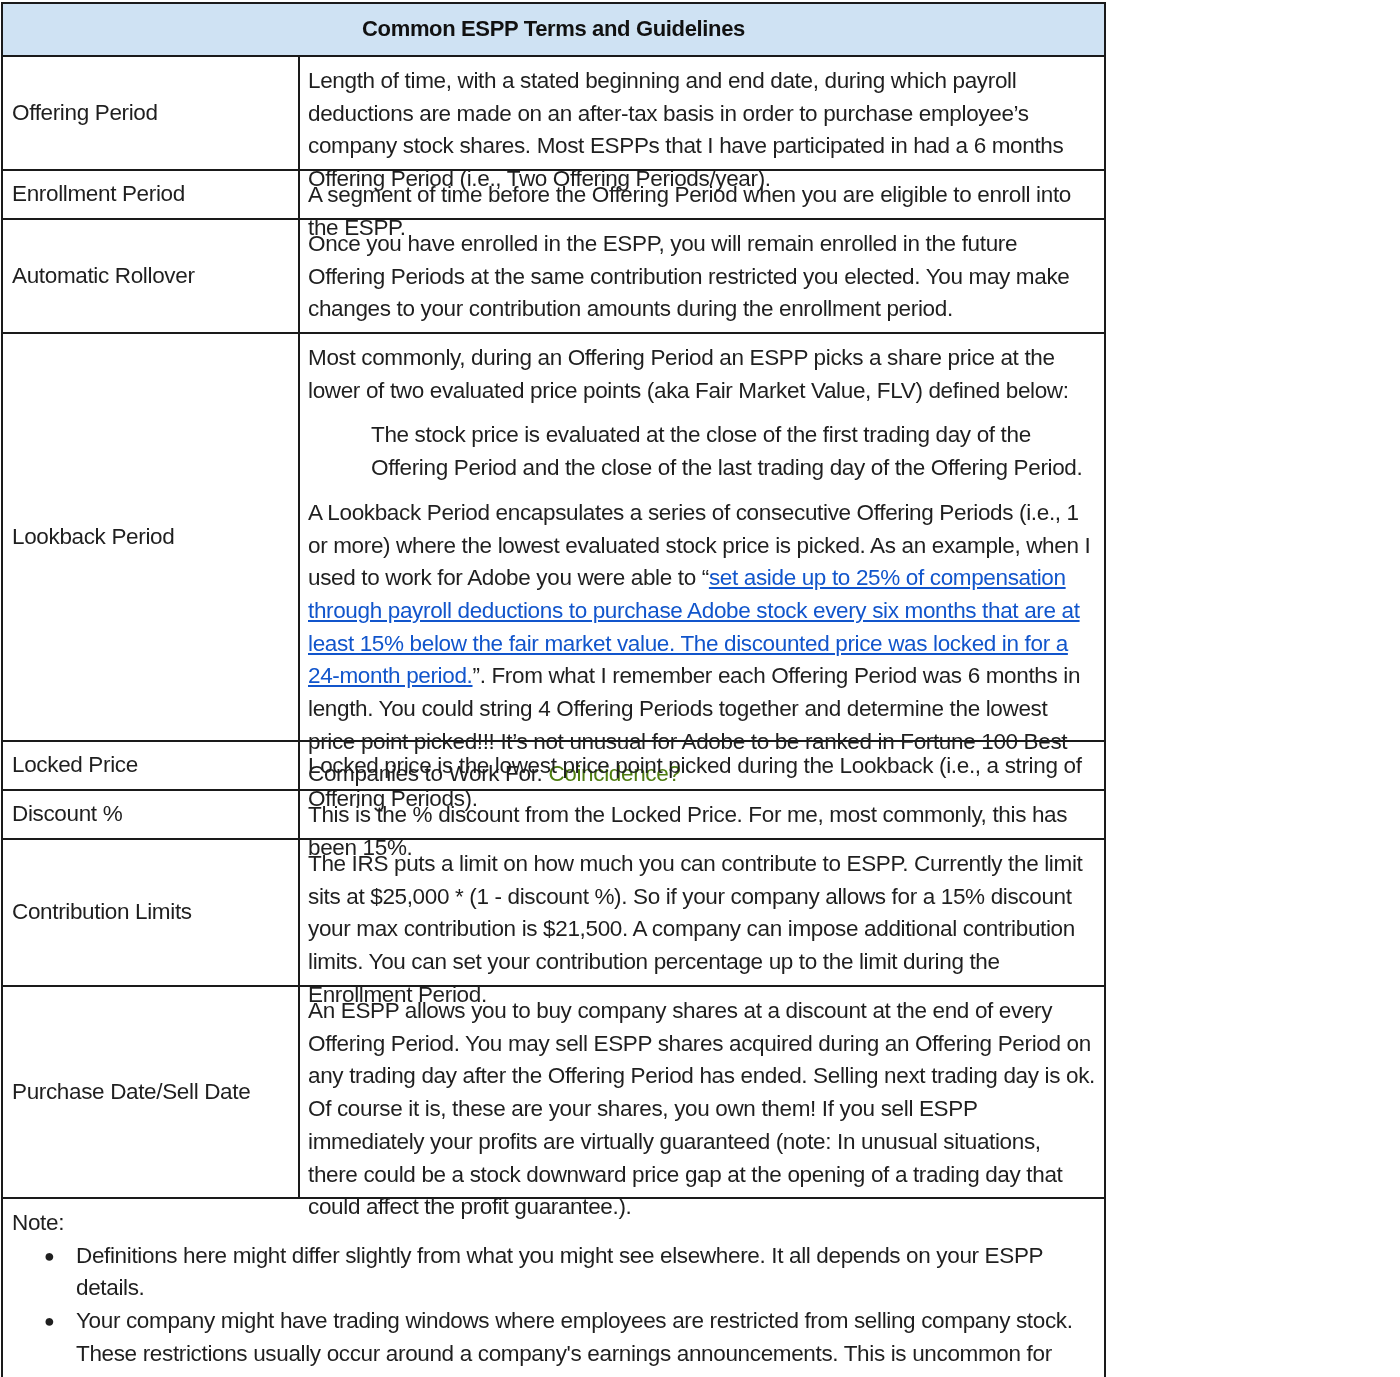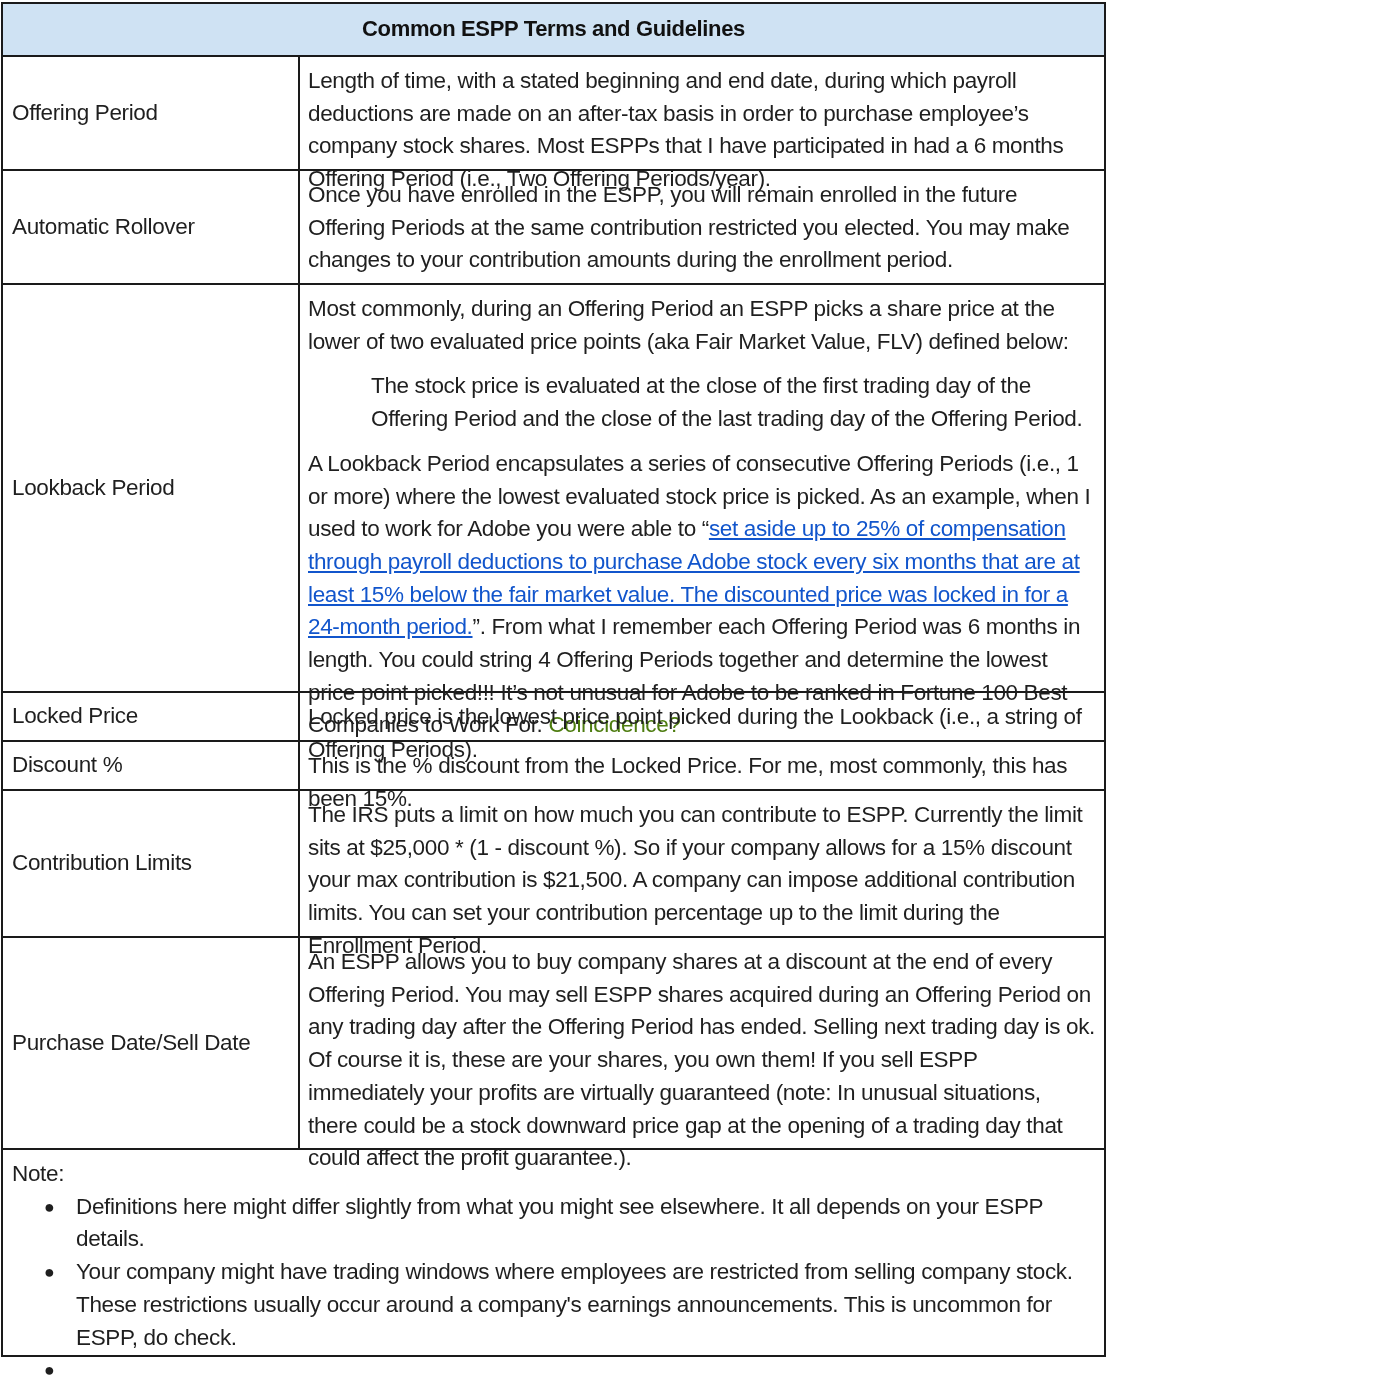--- a/index.html
+++ b/index.html
@@ -85,20 +85,26 @@
 <div class="doc-table">
   <div class="header">Common ESPP Terms and Guidelines</div>
 
   <div class="row" style="height:114px;">
     <div class="term">Offering Period</div>
     <div class="def">
         <p>Length of time, with a stated beginning and end date, during which payroll deductions are made on an after-tax basis in order to purchase employee’s company stock shares. Most ESPPs that I have participated in had a 6 months Offering Period (i.e., Two Offering Periods/year).</p>
       </div>
   </div>
 
+  <div class="row" style="height:49px;">
+    <div class="term">Enrollment Period</div>
+    <div class="def">
+        <p>A segment of time before the Offering Period when you are eligible to enroll into the ESPP.</p>
+      </div>
+  </div>
 
   <div class="row" style="height:114px;">
     <div class="term">Automatic Rollover</div>
     <div class="def">
         <p>Once you have enrolled in the ESPP, you will remain enrolled in the future Offering Periods at the same contribution restricted you elected. You may make changes to your contribution amounts during the enrollment period.</p>
       </div>
   </div>
 
   <div class="row" style="height:408px;">
     <div class="term">Lookback Period</div>

